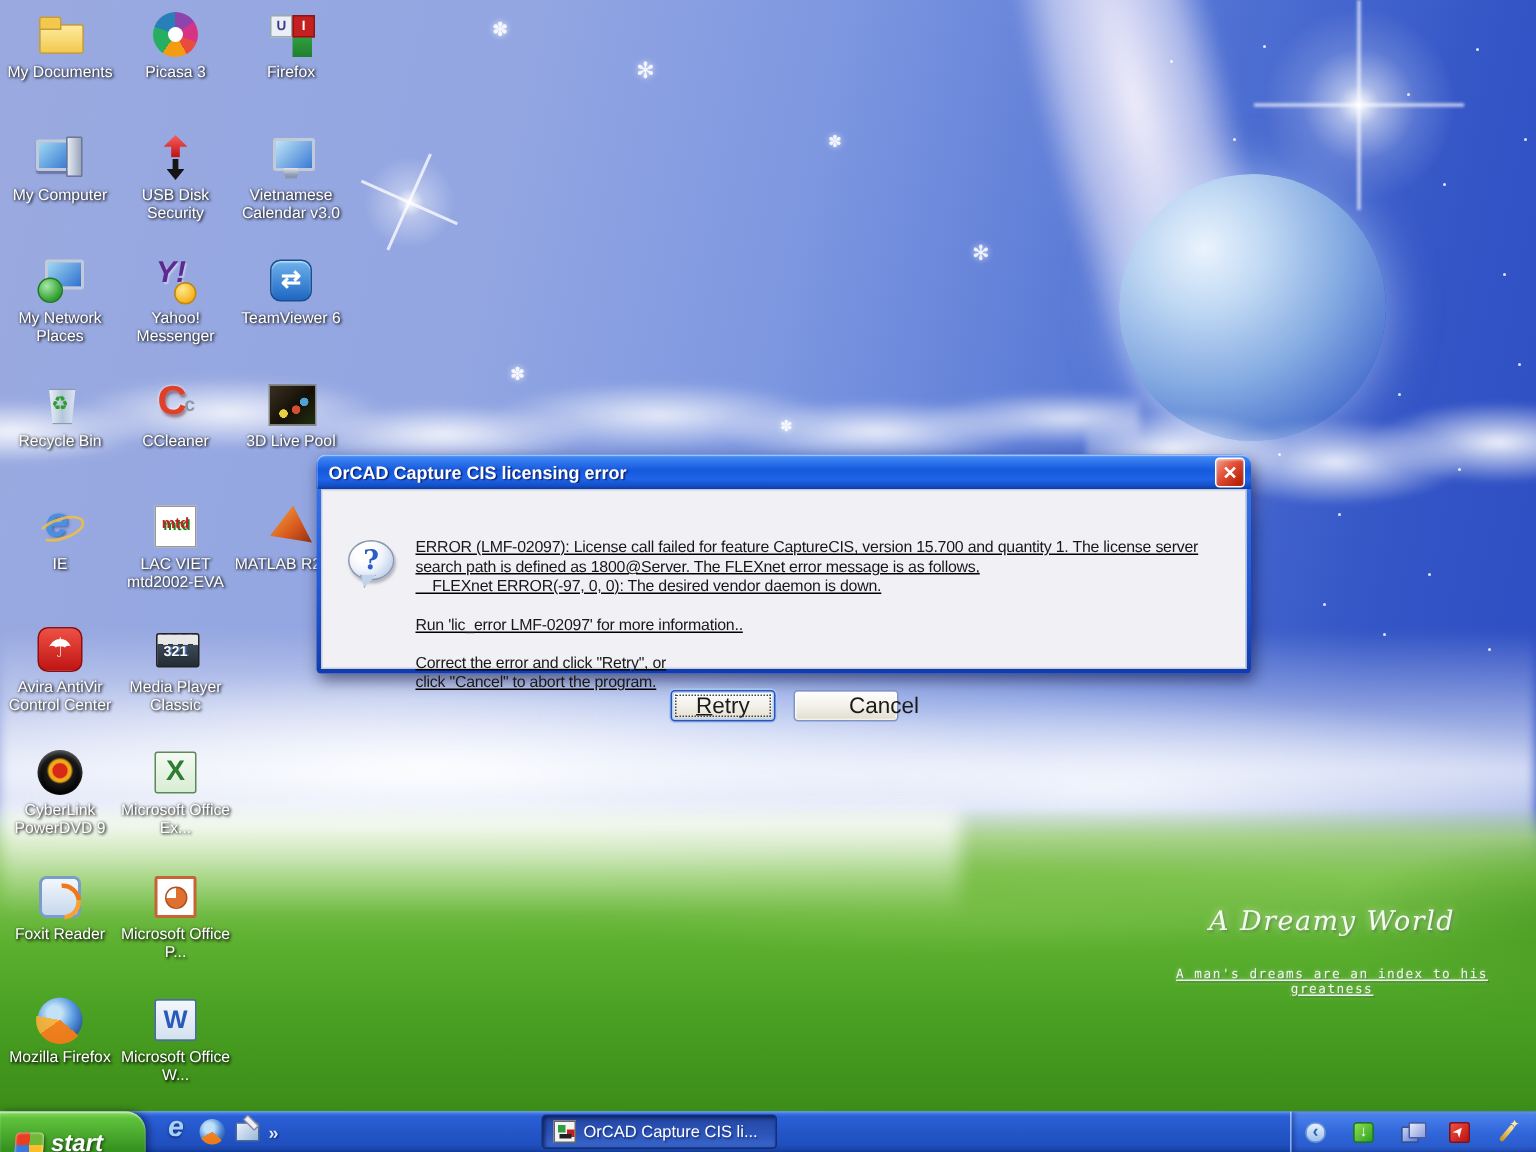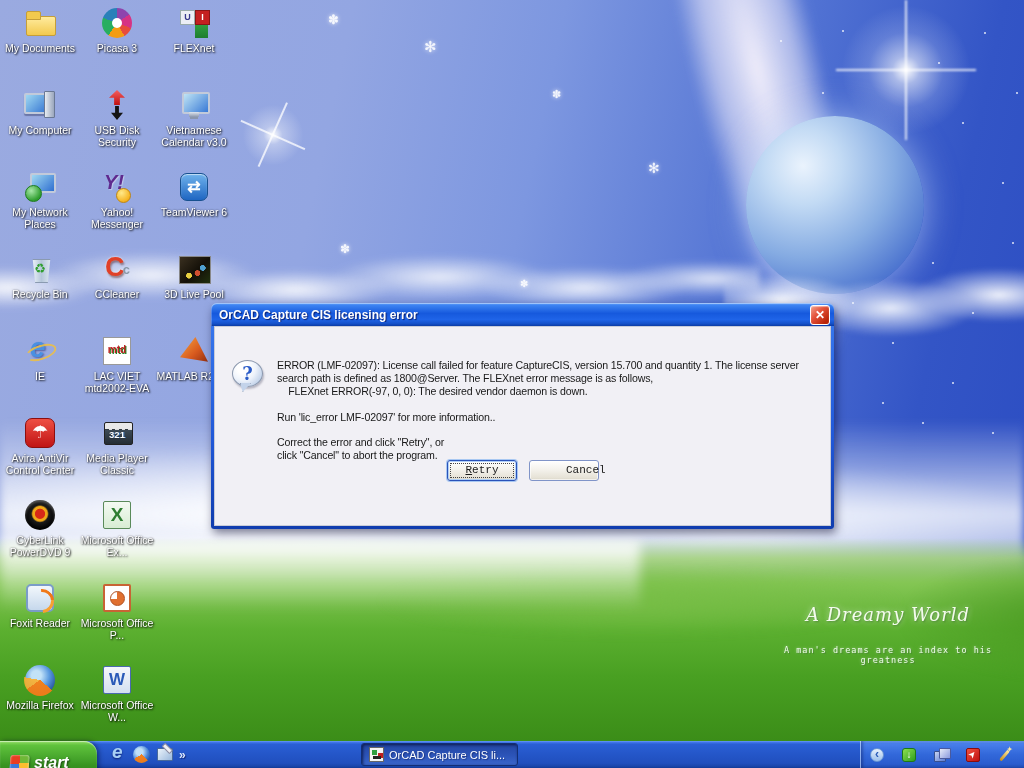--- a/index.html
+++ b/index.html
@@ -59,21 +59,21 @@
     background:radial-gradient(ellipse, rgba(70,150,30,.95), rgba(70,150,30,0) 72%); filter:blur(3px); }
   .hill-mid { position:absolute; left:380px; top:566px; width:520px; height:70px; border-radius:50%;
     background:radial-gradient(ellipse, rgba(120,190,70,.8), rgba(120,190,70,0) 72%); filter:blur(4px); }
   .grass-mist { position:absolute; left:0; top:540px; width:640px; height:70px; filter:blur(6px);
     background:linear-gradient(180deg, rgba(255,255,255,.9), rgba(255,255,255,0)); }
   .dreamy-title { position:absolute; left:768px; top:604px; width:240px; text-align:center;
     font-family:"DejaVu Serif",serif; font-style:italic; font-size:18px; color:#f4fbee; letter-spacing:1px;
     text-shadow:0 0 6px rgba(255,255,255,.6), 1px 1px 2px rgba(30,80,20,.5); }
   .dreamy-sub { position:absolute; left:756px; top:645px; width:264px; text-align:center;
     font-family:"DejaVu Sans Mono",monospace; font-size:8.5px; letter-spacing:1px; color:#ecfbe8;
-    text-shadow:0 0 3px rgba(255,255,255,.5), 1px 1px 1px rgba(30,80,20,.5); }
+    text-shadow:0 0 3px rgba(255,255,255,.5), 1px 1px 1px rgba(30,80,20,.5);text-decoration:underline; }
 
   
   .icon-cell { position:absolute; width:76px; text-align:center; z-index:2; cursor:default; }
   .ic { position:relative; width:34px; height:34px; margin:0 auto; }
   .ic-label { margin-top:2px; font-size:10.5px; line-height:12px; color:#fff;
     text-shadow:1px 1px 2px rgba(0,0,0,.9), 0 0 2px rgba(0,0,0,.5); }
 
   .i-mydocs::before { content:""; position:absolute; left:3px; top:10px; width:28px; height:18px;
     background:linear-gradient(180deg,#ffeb9e,#f2c94e); border:1px solid #c59e38; border-radius:2px; }
   .i-mydocs::after { content:""; position:absolute; left:3px; top:5px; width:13px; height:7px;
@@ -151,45 +151,45 @@
   .i-firefox::after { content:""; position:absolute; inset:1px; border-radius:50%;
     background:conic-gradient(from 130deg, rgba(245,125,20,.95) 0 105deg, rgba(250,175,45,.9) 105deg 150deg, transparent 150deg); }
   .i-word::before { content:""; position:absolute; inset:3px; background:linear-gradient(180deg,#f4f7fc,#d4e0f0); border:1px solid #4a6ab0; border-radius:2px; }
   .i-word::after { content:"W"; position:absolute; inset:0; color:#2a5ab8; font-size:17px; font-weight:900; line-height:34px; }
   .i-usb::before { content:""; position:absolute; left:9px; top:2px; width:16px; height:15px;
     background:linear-gradient(#f56060,#c01010); clip-path:polygon(50% 0,100% 52%,68% 52%,68% 100%,32% 100%,32% 52%,0 52%); }
   .i-usb::after { content:""; position:absolute; left:11px; top:18px; width:12px; height:14px; background:#141414;
     clip-path:polygon(50% 100%,100% 48%,66% 48%,66% 0,34% 0,34% 48%,0 48%); }
 
   
-  .dialog { position:absolute; left:211px; top:303px; width:623px; height:226px; z-index:10;
+  .dialog { position:absolute; left:211px; top:303px; width:623px; height:146px; z-index:10;
     background:linear-gradient(180deg,#3a7bf0 0%,#2058d8 60%,#0f3cae 100%);
     border-radius:7px 7px 3px 3px; box-shadow:2px 4px 10px rgba(0,0,40,.5); }
   .titlebar { position:absolute; left:0; top:0; right:0; height:23px; border-radius:6px 6px 0 0; display:flex; align-items:center;
     padding:0 4px 0 8px;
     background:linear-gradient(180deg,#6ba4f8 0%,#3c83f2 10%,#1659dd 45%,#1f64e8 72%,#1450c8 90%,#0b3ba4 100%);
     box-shadow:inset 0 1px 0 rgba(255,255,255,.4), inset 1px 0 0 rgba(255,255,255,.25); }
   .dlg-title { flex:1; color:#fff; font-size:12px; font-weight:bold; text-shadow:1px 1px 1px rgba(0,0,60,.7); white-space:nowrap; overflow:hidden; }
   .closebtn { width:20px; height:20px; border-radius:3px; border:1px solid #fff; position:relative; cursor:pointer;
     background:linear-gradient(135deg,#f2a28c 0%,#e4523a 40%,#ba2408 85%); box-shadow:inset 0 1px 1px rgba(255,255,255,.5); }
   .closebtn::after { content:"✕"; position:absolute; inset:0; color:#fff; font-size:12px; font-weight:bold; line-height:18px; text-align:center; }
   .dialog-body { position:absolute; left:3px; right:3px; top:23px; bottom:3px; background:#f1f0f5; border:1px solid #c8ccd8; }
   .q-icon { position:absolute; left:17px; top:33px; width:31px; height:27px; border-radius:50%;
     background:radial-gradient(circle at 35% 28%, #ffffff 0 22%, #eef3fb 48%, #c3d3ea 78%, #9db4d4 100%);
     border:1px solid #8a97ad; box-shadow:1px 2px 2px rgba(0,0,40,.25); }
   .q-icon::before { content:"?"; position:absolute; inset:0; text-align:center; line-height:26px; font-size:18px; font-weight:bold;
     color:#2b5cc8; font-family:"DejaVu Serif",serif; }
   .q-icon::after { content:""; position:absolute; left:7px; bottom:-6px; width:9px; height:8px; background:#c3d3ea;
     border:1px solid #8a97ad; border-top:none; clip-path:polygon(0 0,100% 0,25% 100%); }
-  .msg { position:absolute; left:62px; top:32px; right:8px; }
+  .msg { position:absolute; left:62px; top:32px; right:8px;text-decoration:underline; }
   .msg-line { white-space:pre; font-size:10.6px; line-height:12.9px; min-height:12.9px; color:#181818; letter-spacing:-0.15px; }
   .xp-btn { position:absolute; width:70px; height:21px; top:157px; border:1px solid #8094c8; border-radius:3px; cursor:pointer;
     background:linear-gradient(180deg,#ffffff 0%,#f4f2ec 45%,#e6e2d6 88%,#d9d5c6 100%);
-    font-size:11px; color:#1a1a1a; text-align:center; line-height:19px;
-    box-shadow:inset 0 0 0 1px rgba(255,255,255,.65);font-family:Liberation Mono, monospace; }
+    font-size:15px; color:#1a1a1a; text-align:center; line-height:19px;
+    box-shadow:inset 0 0 0 1px rgba(255,255,255,.65); }
   .xp-btn.focused { border-color:#2a52b8; box-shadow:0 0 0 1px #a8c8f2, inset 0 0 0 1px rgba(170,205,250,.9); }
   .xp-btn.focused::after { content:""; position:absolute; inset:2px; border:1px dotted #444; }
   .btn-retry { left:236px; } .btn-retry u { text-decoration:underline; }
   .btn-cancel { left:318px;padding-left:36px; }
 
   
   .taskbar { position:absolute; left:0; top:741px; width:1024px; height:27px; z-index:20;
     background:linear-gradient(180deg,#6a9cf5 0%,#4076e8 5%,#2a5fd5 12%,#2456c8 50%,#204fbe 82%,#1a46ac 93%,#123a96 100%); }
   .start-btn { position:absolute; left:0; top:0; width:97px; height:44px; border-radius:0 13px 13px 0; cursor:pointer;
     display:flex; align-items:center; gap:5px; padding-left:10px;
@@ -281,21 +281,21 @@
   <div class="icon-cell" style="left:2px;top:6px">
     <div class="ic i-mydocs"></div>
     <div class="ic-label">My Documents</div>
   </div>
   <div class="icon-cell" style="left:79px;top:6px">
     <div class="ic i-picasa"></div>
     <div class="ic-label">Picasa 3</div>
   </div>
   <div class="icon-cell" style="left:156px;top:6px">
     <div class="ic i-unikey"></div>
-    <div class="ic-label">FLEXnet</div>
+    <div class="ic-label">Firefox</div>
   </div>
   <div class="icon-cell" style="left:2px;top:88px">
     <div class="ic i-computer"></div>
     <div class="ic-label">My Computer</div>
   </div>
   <div class="icon-cell" style="left:79px;top:88px">
     <div class="ic i-usb"></div>
     <div class="ic-label">USB Disk Security</div>
   </div>
   <div class="icon-cell" style="left:156px;top:88px">

